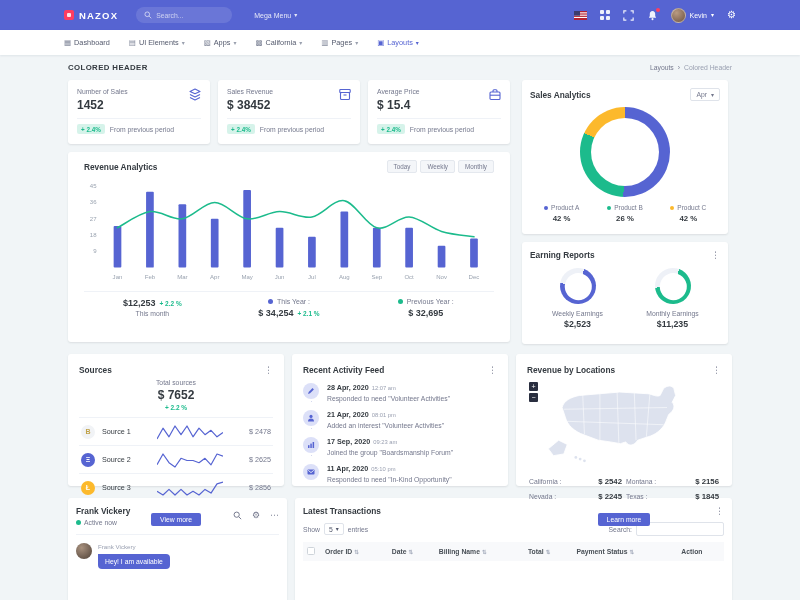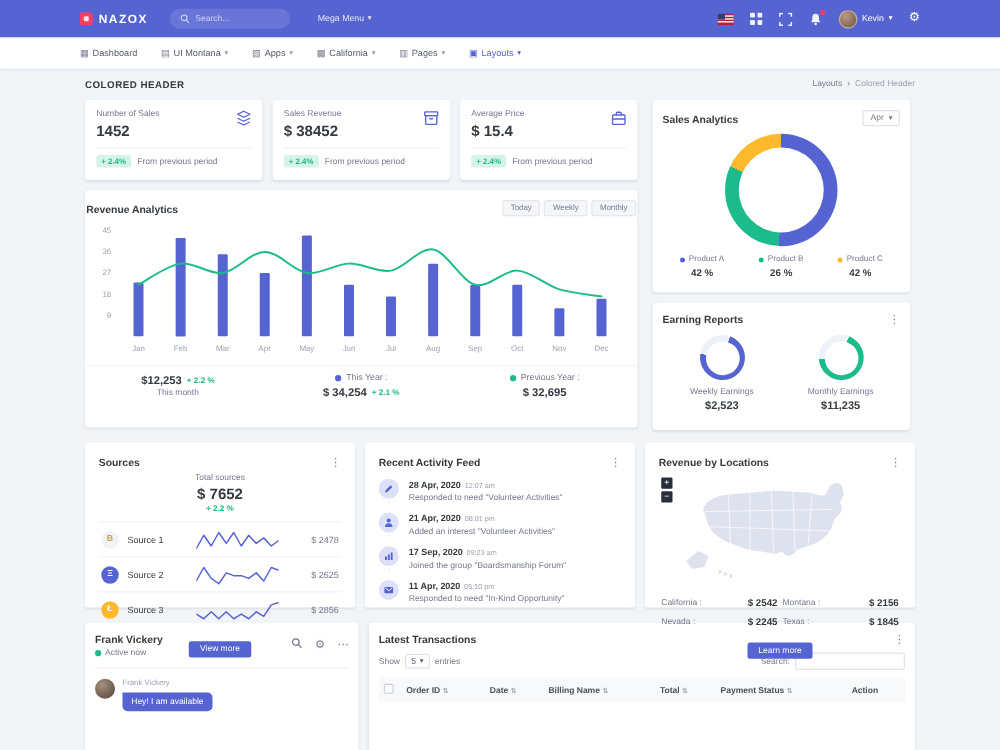--- a/index.html
+++ b/index.html
@@ -50,21 +50,21 @@
 
   
   .stat-row{display:flex;gap:8px;margin-bottom:8px;}
   .stat-card{flex:1;height:64px;padding:8px 9px 6px;}
   .stat-top{display:flex;justify-content:space-between;}
   .stat-label{font-size:6.8px;}
   .stat-value{font-size:12px;font-weight:bold;margin-top:3px;}
   .stat-foot{border-top:1px solid #eff2f7;margin-top:6px;padding-top:5px;display:flex;align-items:center;gap:5px;font-size:6.8px;}
 
   
-  .rev-card{height:190px;padding:8px 1px 0;}
+  .rev-card{height:190px;padding:8px 16px 0;}
   .card-head{display:flex;align-items:center;justify-content:space-between;}
   .card-title{font-size:8.3px;font-weight:bold;}
   .btn-group{display:flex;gap:3px;}
   .btn-sm{font-size:6.3px;color:#74788d;background:#f4f6f9;border:1px solid #e4e8ee;border-radius:2px;padding:2px 6px;cursor:pointer;}
   .ctick{font-size:6.3px;fill:#9aa3b0;}
   .rev-foot{border-top:1px solid #eff2f7;display:flex;margin-top:2px;}
   .rev-col{flex:1;text-align:center;padding:6px 0 4px;}
   .rev-line1{font-size:9px;font-weight:bold;display:flex;justify-content:center;align-items:center;gap:4px;}
   .rev-line2{font-size:6.8px;color:#74788d;margin-top:2px;}
   .dot{width:5px;height:5px;border-radius:50%;display:inline-block;}
@@ -210,21 +210,21 @@
   </div>
 </header>
 
 <nav class="navbar">
   <div class="nv-item">
     <span class="nv-ic">▦</span>
     <span>Dashboard</span>
   </div>
   <div class="nv-item">
     <span class="nv-ic">▤</span>
-    <span>UI Montana</span>
+    <span>UI Elements</span>
     <span class="chev">▾</span>
   </div>
   <div class="nv-item">
     <span class="nv-ic">▧</span>
     <span>Apps</span>
     <span class="chev">▾</span>
   </div>
   <div class="nv-item">
     <span class="nv-ic">▩</span>
     <span>California</span>

